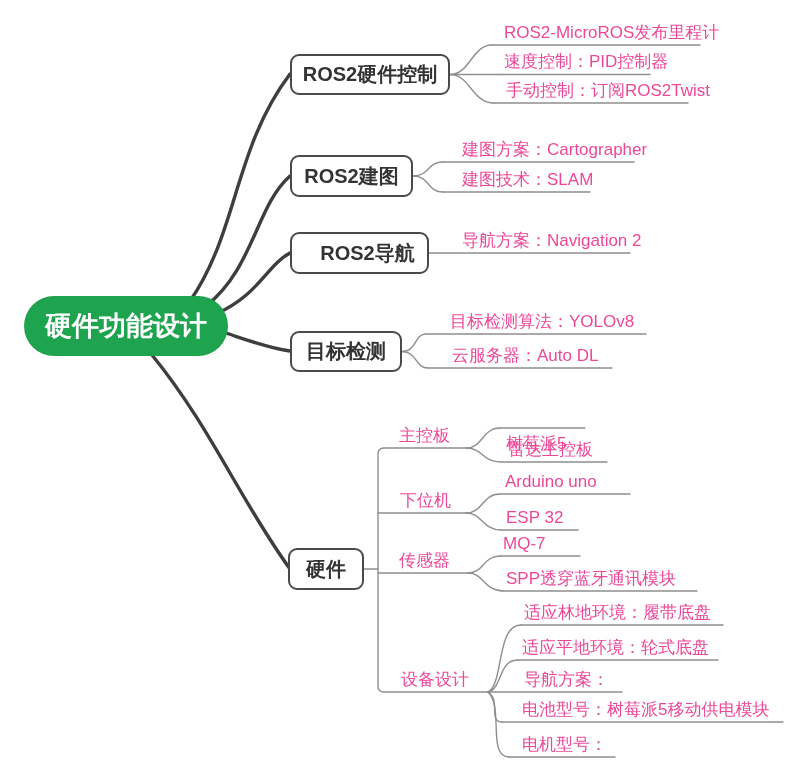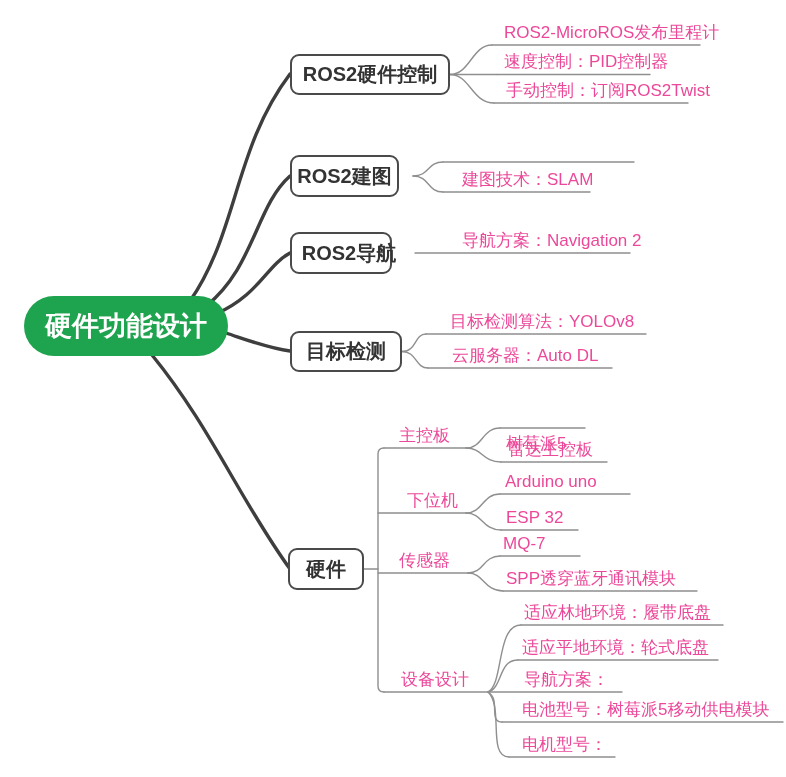--- a/index.html
+++ b/index.html
@@ -106,38 +106,39 @@
       <path d="M521 625 L723 625"></path>
       <path d="M518 660 L718 660"></path>
       <path d="M502 722 L783 722"></path>
       <path d="M509 757 L615 757"></path>
     </g>
   </svg>
 
   <div class="root">硬件功能设计</div>
 
   <div class="topic" style="left:290px;top:54px;width:160px;height:41px;">ROS2硬件控制</div>
-  <div class="topic" style="left:290px;top:155px;width:109px;height:42px;">ROS2建图</div>
-  <div class="topic" style="left:290px;top:232px;width:102px;height:42px;padding-left:16px;">ROS2导航</div>
+  <div class="topic" style="left:290px;top:155px;width:123px;height:42px;">ROS2建图</div>
+  <div class="topic" style="left:290px;top:232px;width:139px;height:42px;padding-left:16px;">ROS2导航</div>
   <div class="topic" style="left:290px;top:331px;width:112px;height:41px;">目标检测</div>
   <div class="topic" style="left:288px;top:548px;width:76px;height:42px;font-family:Liberation Mono, monospace;">硬件</div>
 
   <div class="leaf" style="left:504px;top:22px;">ROS2-MicroROS发布里程计</div>
   <div class="leaf" style="left:504px;top:51px;">速度控制：PID控制器</div>
   <div class="leaf" style="left:506px;top:80px;">手动控制：订阅ROS2Twist</div>
 
+  <div class="leaf" style="left:462px;top:139px;">建图方案：Cartographer</div>
   <div class="leaf" style="left:462px;top:169px;">建图技术：SLAM</div>
 
   <div class="leaf" style="left:462px;top:230px;">导航方案：Navigation 2</div>
 
   <div class="leaf" style="left:450px;top:311px;">目标检测算法：YOLOv8</div>
   <div class="leaf" style="left:452px;top:345px;">云服务器：Auto DL</div>
 
   <div class="sublabel" style="left:399px;top:425px;">主控板</div>
-  <div class="sublabel" style="left:400px;top:490px;margin-left:7px;">下位机</div>
+  <div class="sublabel" style="left:400px;top:490px;">下位机</div>
   <div class="sublabel" style="left:399px;top:550px;">传感器</div>
   <div class="sublabel" style="left:401px;top:669px;">设备设计</div>
 
   <div class="leaf" style="left:506px;top:405px;margin-top:28px;">树莓派5</div>
   <div class="leaf" style="left:508px;top:439px;">雷达主控板</div>
 
   <div class="leaf" style="left:505px;top:471px;">Arduino uno</div>
   <div class="leaf" style="left:506px;top:507px;">ESP 32</div>
 
   <div class="leaf" style="left:503px;top:533px;">MQ-7</div>

